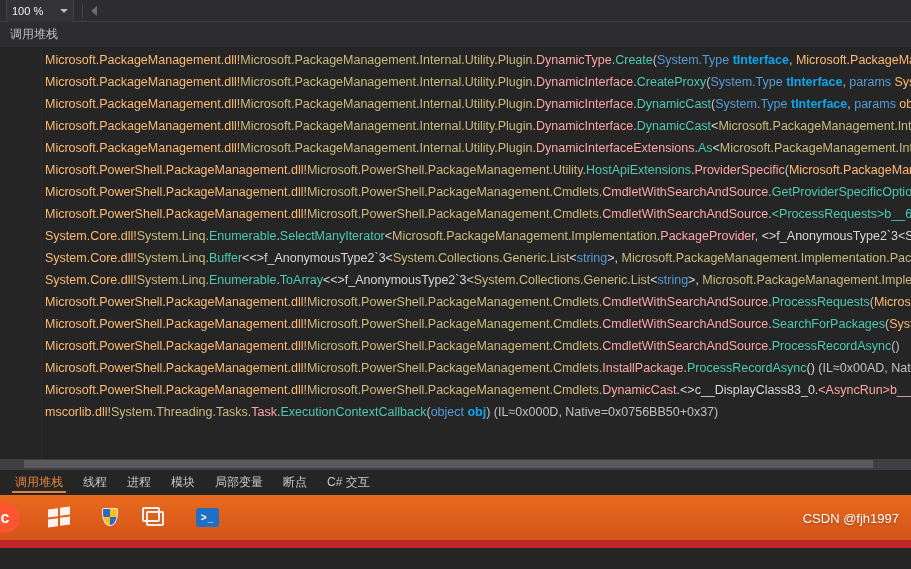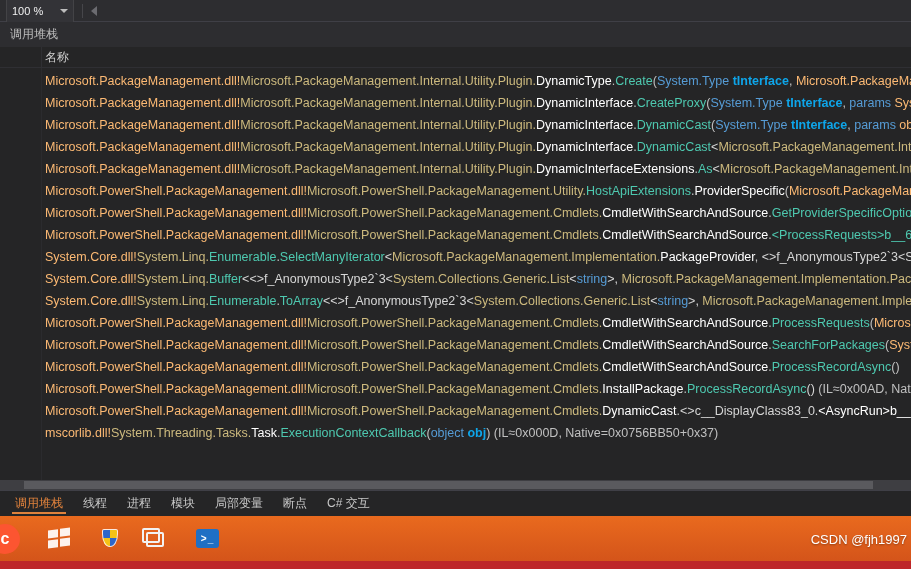--- a/index.html
+++ b/index.html
@@ -27,21 +27,21 @@
     padding-left:45px;font-size:12px;color:#cfcfcf;border-bottom:1px solid #2f2f33;box-sizing:border-box;}
   .grid-header::before{content:"";position:absolute;left:41px;top:0;bottom:0;width:1px;background:#2f2f33;}
   
   .rows{flex:0 0 412px;height:412px;overflow:hidden;position:relative;padding-top:2px;box-sizing:border-box;}
   .rows::before{content:"";position:absolute;left:41px;top:0;bottom:0;width:1px;background:#2b2b2e;}
   .row{height:22px;line-height:22px;white-space:nowrap;overflow:hidden;padding-left:45px;
     font-size:12.5px;}
   .seg{display:inline;}
   .g{color:#fdba74;}          
   .n{color:#cdba7e;}          
-  .t{color:#ffffff;}          
+  .t{color:#fca5a5;}          
   .m{color:#4ec9b0;text-align:right;}          
   .b{color:#569cd6;}          
   .w{color:#d6d6d6;}          
   .p{color:#0ea5e9;font-weight:700;} 
   .x{color:#c0c0c0;}          
   .i{}
   
   .hscroll{flex:0 0 10px;height:10px;background:#3e3e42;position:relative;}
   .hthumb{position:absolute;left:24px;right:38px;top:1px;bottom:1px;background:#5a5a5e;}
   .hr-line{flex:0 0 1px;height:1px;background:#3f3f46;}
@@ -64,42 +64,41 @@
                      linear-gradient(90deg,#f5c216 50%,#2e66c9 50%);
     background-size:100% 50%;background-position:top,bottom;background-repeat:no-repeat;
     border:1px solid rgba(255,255,255,.85);box-sizing:border-box;
     border-radius:2px 2px 48% 48% / 2px 2px 72% 72%;}
   .stack{position:absolute;left:146px;top:16px;width:14px;height:11px;border:2px solid #f2f2f2;
     border-radius:2px;}
   .stack::before{content:"";position:absolute;left:-6px;top:-6px;width:14px;height:11px;
     border:2px solid #f2f2f2;border-radius:2px;}
   .ps{position:absolute;left:196px;top:13px;width:23px;height:19px;background:#1f6fc4;border-radius:3px;
     color:#fff;font-size:10px;font-weight:700;line-height:19px;text-align:center;letter-spacing:1px;}
-  .watermark{position:absolute;right:4px;top:50%;transform:translateY(-50%);
+  .watermark{position:absolute;right:12px;top:50%;transform:translateY(-50%);
     color:#ffffff;font-size:13px;text-shadow:0 1px 2px rgba(0,0,0,.35);}
   
   .redbar{flex:0 0 8px;height:8px;background:#be2629;}
 </style>
 </head>
 <body>
 
 <div class="window">
 
   <div class="toolbar">
     <div class="combo">
       <span>100 %</span>
       <span class="combo-arrow"></span>
     </div>
     <div class="tb-sep"></div>
     <div class="nav-back"></div>
   </div>
 
   <div class="panel-title">调用堆栈</div>
 
-  <div class="grid-header">名称</div>
 
   <div class="rows">
       <div class="row"><span class="seg g">Microsoft.PackageManagement.dll!</span><span class="seg n">Microsoft.PackageManagement.Internal.Utility.Plugin.</span><span class="seg t">DynamicType</span><span class="seg x">.</span><span class="seg m">Create</span><span class="seg x">(</span><span class="seg b">System.Type </span><span class="seg p">tInterface</span><span class="seg x">, </span><span class="seg g">Microsoft.PackageManagement.Internal.Api.IRequest</span></div>
       <div class="row"><span class="seg g">Microsoft.PackageManagement.dll!</span><span class="seg n">Microsoft.PackageManagement.Internal.Utility.Plugin.</span><span class="seg t">DynamicInterface</span><span class="seg x">.</span><span class="seg m">CreateProxy</span><span class="seg x">(</span><span class="seg b">System.Type </span><span class="seg p">tInterface</span><span class="seg x">, </span><span class="seg b">params </span><span class="seg g">System.Type[]</span></div>
       <div class="row"><span class="seg g">Microsoft.PackageManagement.dll!</span><span class="seg n">Microsoft.PackageManagement.Internal.Utility.Plugin.</span><span class="seg t">DynamicInterface</span><span class="seg x">.</span><span class="seg m">DynamicCast</span><span class="seg x">(</span><span class="seg b">System.Type </span><span class="seg p">tInterface</span><span class="seg x">, </span><span class="seg b">params </span><span class="seg g">object[]</span></div>
       <div class="row"><span class="seg g">Microsoft.PackageManagement.dll!</span><span class="seg n">Microsoft.PackageManagement.Internal.Utility.Plugin.</span><span class="seg t">DynamicInterface</span><span class="seg x">.</span><span class="seg m">DynamicCast</span><span class="seg w">&lt;</span><span class="seg n">Microsoft.PackageManagement.Internal.Api.IRequest</span></div>
       <div class="row"><span class="seg g">Microsoft.PackageManagement.dll!</span><span class="seg n">Microsoft.PackageManagement.Internal.Utility.Plugin.</span><span class="seg t">DynamicInterfaceExtensions</span><span class="seg x">.</span><span class="seg m i">As</span><span class="seg w">&lt;</span><span class="seg n">Microsoft.PackageManagement.Internal.Api.IRequest</span></div>
       <div class="row"><span class="seg g">Microsoft.PowerShell.PackageManagement.dll!</span><span class="seg n">Microsoft.PowerShell.PackageManagement.Utility.</span><span class="seg m">HostApiExtensions</span><span class="seg x">.</span><span class="seg t i">ProviderSpecific</span><span class="seg x">(</span><span class="seg g">Microsoft.PackageManagement.Internal.Api.IHostApi</span></div>
       <div class="row"><span class="seg g">Microsoft.PowerShell.PackageManagement.dll!</span><span class="seg n">Microsoft.PowerShell.PackageManagement.Cmdlets.</span><span class="seg t">CmdletWithSearchAndSource</span><span class="seg x">.</span><span class="seg m">GetProviderSpecificOption</span></div>
       <div class="row"><span class="seg g">Microsoft.PowerShell.PackageManagement.dll!</span><span class="seg n">Microsoft.PowerShell.PackageManagement.Cmdlets.</span><span class="seg t">CmdletWithSearchAndSource</span><span class="seg x">.</span><span class="seg m">&lt;ProcessRequests&gt;b__61_0</span></div>

